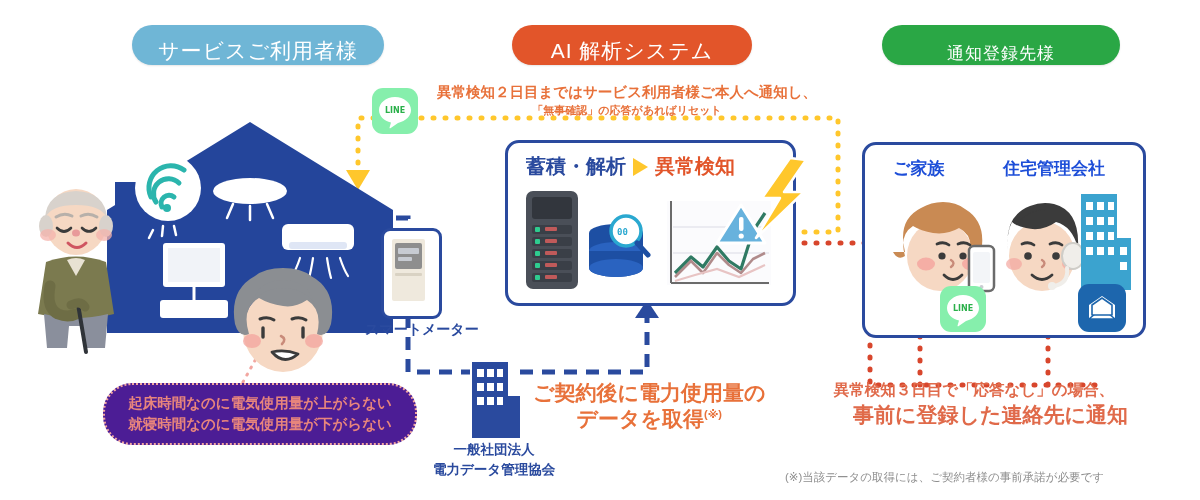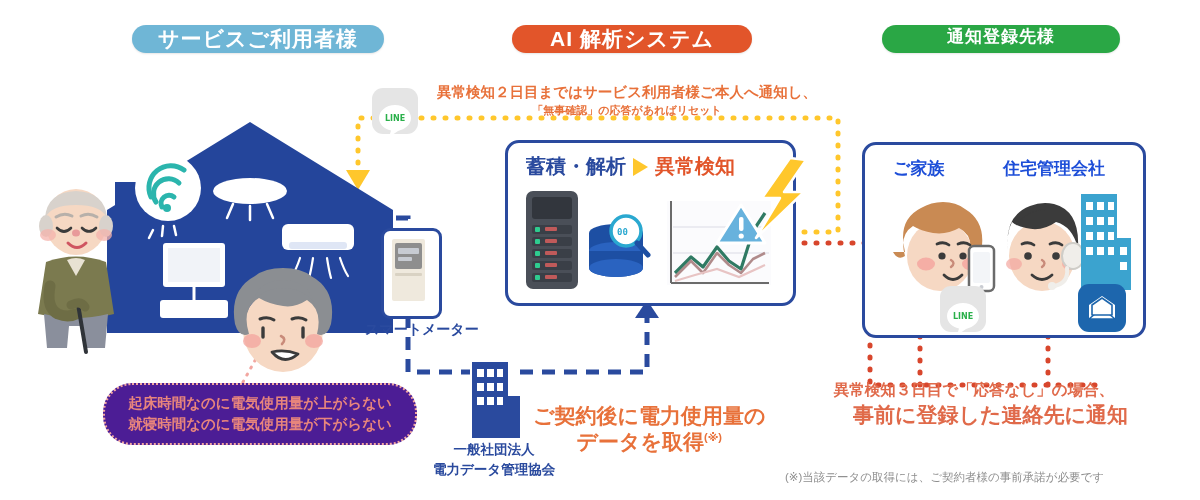--- a/index.html
+++ b/index.html
@@ -6,23 +6,23 @@
   body{
     width:1200px;height:500px;position:relative;overflow:hidden;
     background:#ffffff;
     font-family:"Liberation Sans","DejaVu Sans",sans-serif;
   }
   .stage{position:absolute;inset:0;}
   .abs{position:absolute;}
 
   
   .pill{
-    position:absolute;height:28px;border-radius:20px;
-    display:flex;align-items:flex-start;justify-content:center;
-    color:#ffffff;font-weight:700;letter-spacing:1px;
+    position:absolute;height:40px;border-radius:20px;
+    display:flex;align-items:flex-end;justify-content:center;
+    color:#ffffff;font-weight:400;letter-spacing:1px;
     box-shadow:0 1px 2px rgba(0,0,0,.10);
     white-space:nowrap;
   }
   #pill-user{left:132px;top:25px;width:252px;font-size:21px;background:#6fb6d6;}
   #pill-ai{left:512px;top:25px;width:240px;font-size:21px;background:#e2552a;}
   #pill-notify{left:882px;top:25px;width:238px;font-size:17px;background:#2aa745;}
 
   
   .panel{
     position:absolute;border:3px solid #2a4a9e;border-radius:14px;background:#ffffff;
@@ -47,21 +47,21 @@
   #house{left:105px;top:118px;width:290px;height:215px;}
 
   
   .txt{position:absolute;white-space:nowrap;line-height:1.35;text-align:center;}
 
   #ann-top{left:437px;top:83px;font-size:14.5px;font-weight:700;color:#e8713a;}
   #ann-top .l2{font-size:11px;}
 
   #lbl-meter{left:365px;top:320px;font-size:14px;font-weight:700;color:#2a4a9e;}
 
-  #txt-contract{left:533px;top:380px;font-size:21px;font-weight:700;color:#e8713a;line-height:1.25;margin-top:23px;}
+  #txt-contract{left:533px;top:380px;font-size:21px;font-weight:700;color:#e8713a;line-height:1.25;}
   #txt-contract .mark{font-size:11px;vertical-align:super;}
 
   #lbl-assoc{left:433px;top:440px;font-size:13.5px;font-weight:700;color:#2a4a9e;line-height:1.45;}
 
   #txt-notify{left:820px;top:381px;color:#e06a4a;line-height:1.2;}
   #txt-notify .l1{display:block;font-size:15.5px;font-weight:700;}
   #txt-notify .l2{display:block;font-size:21px;font-weight:700;margin-top:2px;margin-left:33px;}
 
   #footnote{left:785px;top:470px;font-size:11.5px;color:#8e8e8e;}
 
@@ -76,21 +76,21 @@
   }
 
   
   #meter-box{
     position:absolute;left:381px;top:228px;width:55px;height:85px;
     border:3px solid #2a4a9e;border-radius:9px;background:#fff;
   }
 
   
   .chip{position:absolute;border-radius:11px;display:flex;align-items:center;justify-content:center;}
-  .chip-line{background:#e5e5e5;align-items:flex-end;}
+  .chip-line{background:#86efac;}
   .chip-mail{background:#1d66ad;}
   #line-top{left:372px;top:88px;width:46px;height:46px;}
   #line-notify{left:940px;top:286px;width:46px;height:46px;}
   #mail-notify{left:1078px;top:284px;width:48px;height:48px;}
 
   .line-glyph{width:34px;height:30px;}
   .mail-glyph{width:30px;height:26px;}
 
   svg{display:block;overflow:visible;}
 </style>

